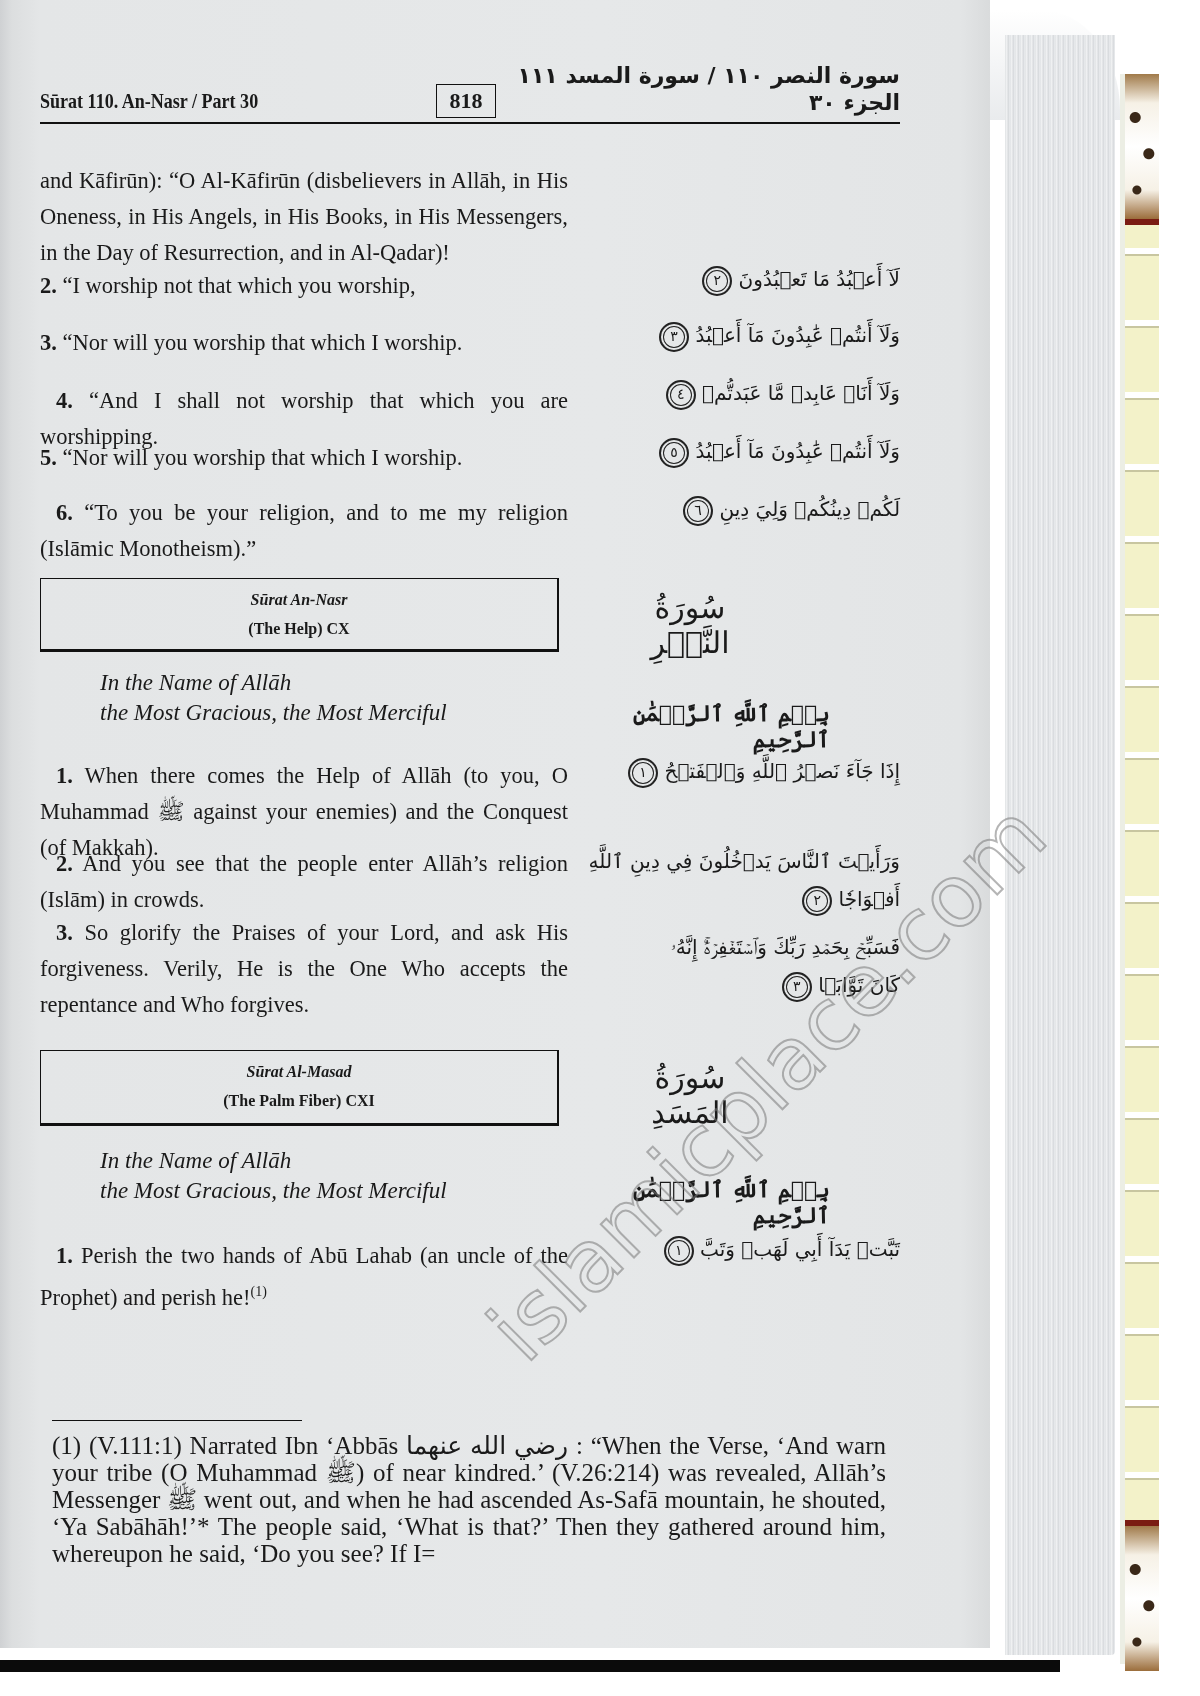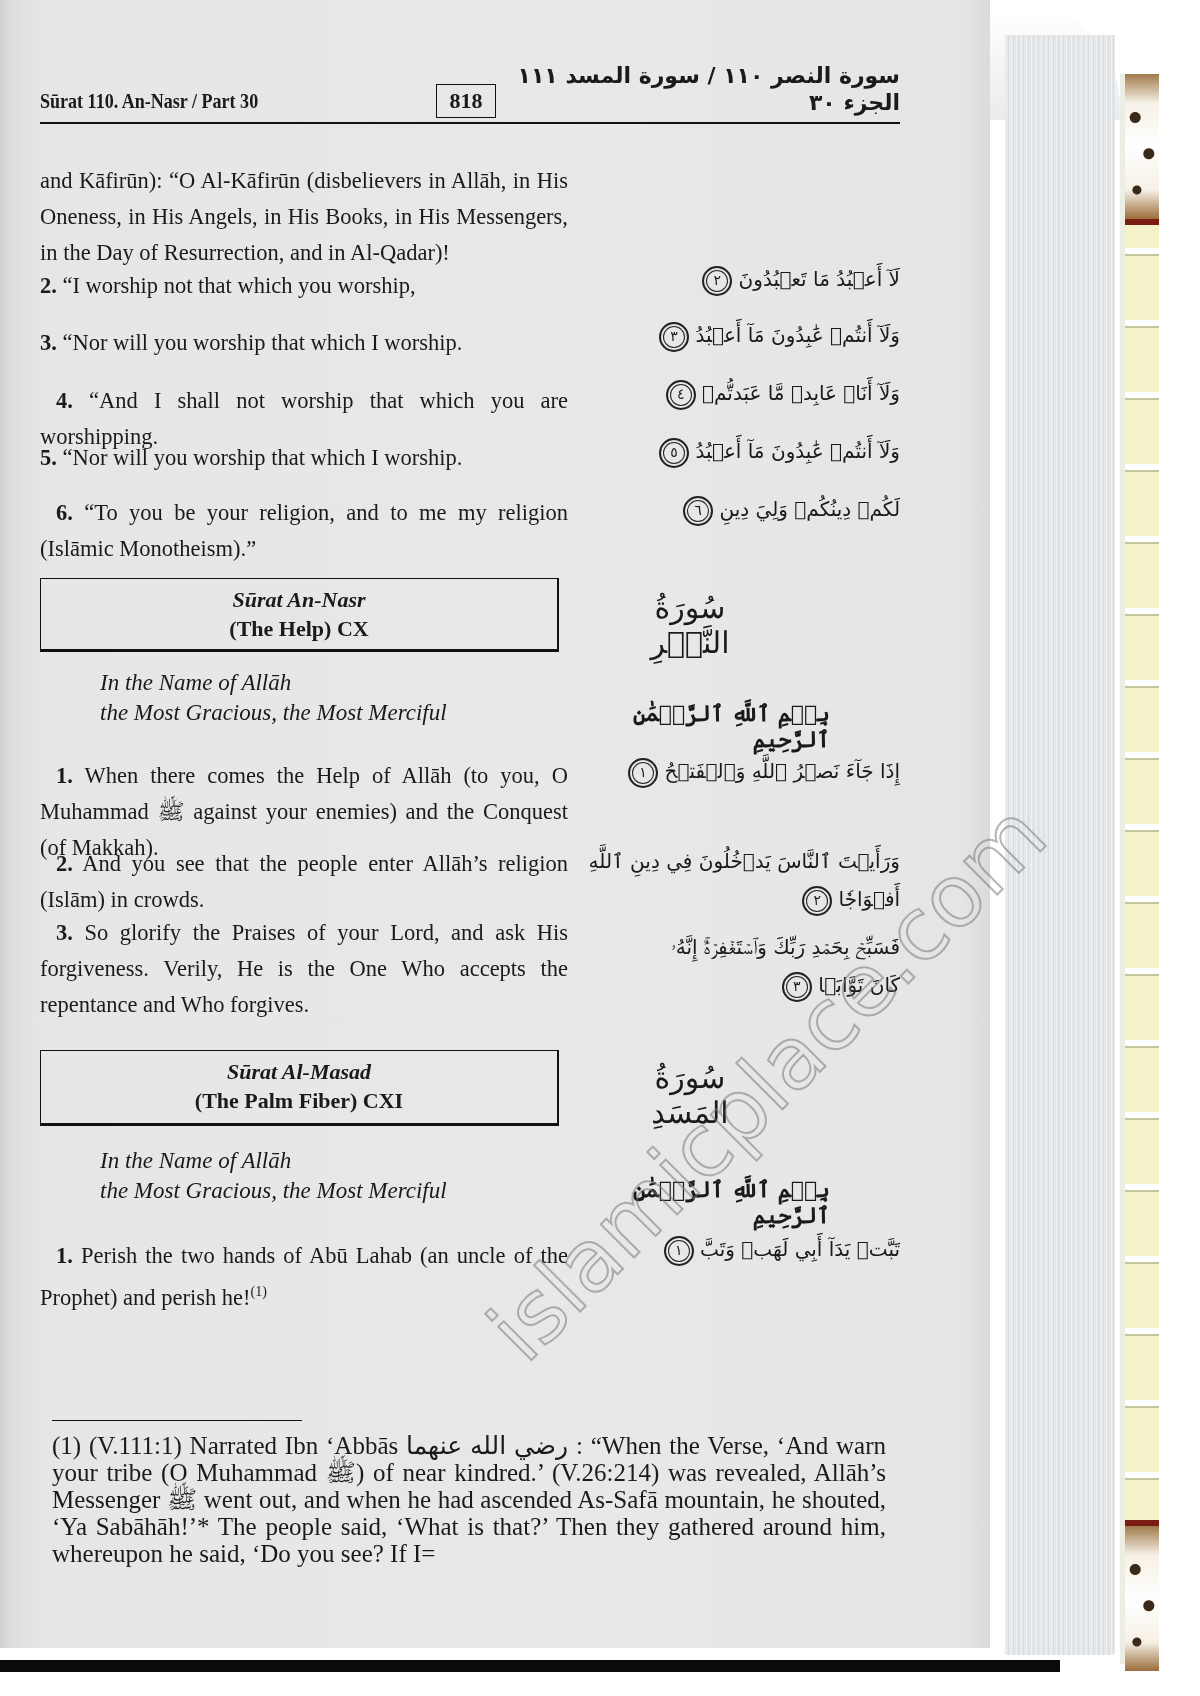--- a/index.html
+++ b/index.html
@@ -84,21 +84,21 @@
   .ayah-mark {
     display: inline-block; width: 26px; height: 26px; border: 2px solid #222;
     border-radius: 50%; text-align: center; line-height: 24px; font-size: 14px;
     vertical-align: middle; margin-left: 4px; box-shadow: inset 0 0 0 2px #e6e8e9, inset 0 0 0 3px #222;
   }
 
   
   .surah-box {
     position: absolute; left: 40px; width: 516px; height: 70px;
     border: 1.5px solid #111; border-bottom-width: 3px; border-right-width: 2.5px;
-    text-align: center; font-size: 22px; line-height: 29px;
+    text-align: center; font-size: 16px; line-height: 29px;
   }
   .surah-box .name { font-style: italic; font-weight: bold; padding-top: 6px; }
   .surah-box .sub { font-weight: bold; }
   .surah-ar {
     position: absolute; left: 620px; width: 140px; text-align: center; direction: rtl;
     font-family: "DejaVu Serif", serif; font-size: 30px; font-weight: normal;
   }
   .basmala-en {
     position: absolute; left: 100px; width: 420px; text-align: left; font-style: italic;
     font-size: 23px; line-height: 30px;

